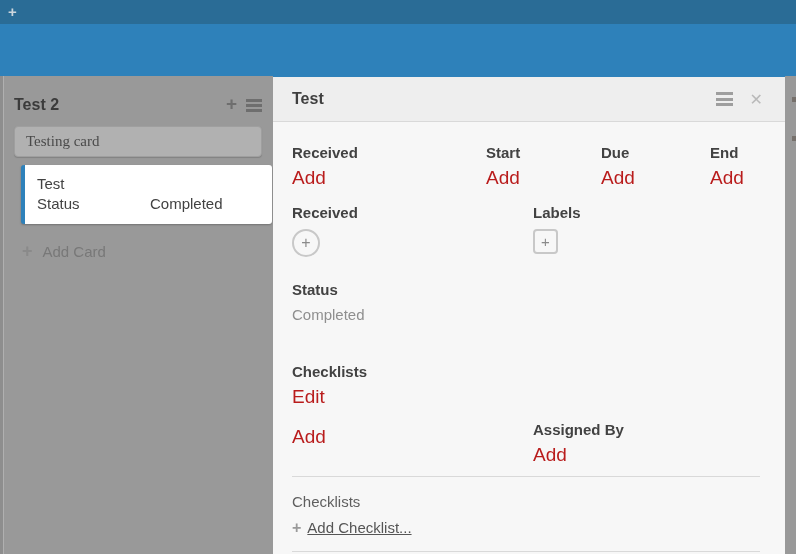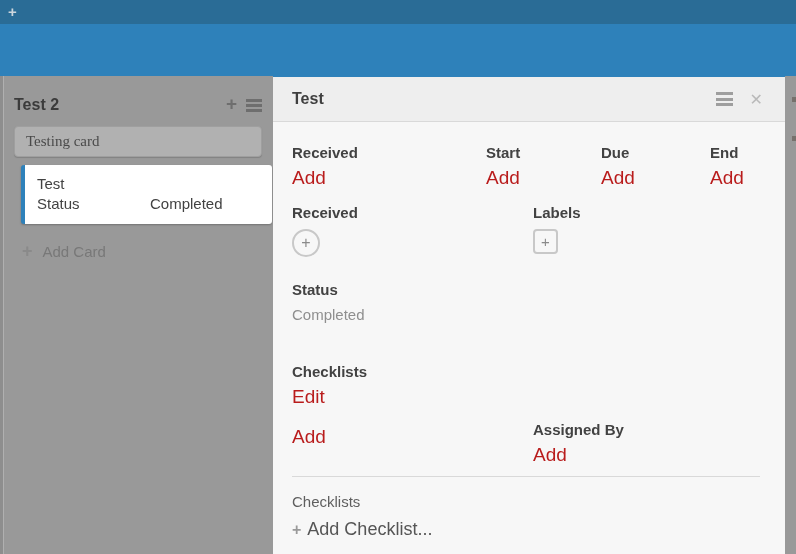--- a/index.html
+++ b/index.html
@@ -77,21 +77,21 @@
   .desc-block { margin-top:41px; }
   .req-row { display:flex; margin-top:17px; }
   .req-row .colA { width:241px; } .req-row .colB { flex:1; }
 
   .divider { border:none; border-top:1px solid #d9d9d9; margin-top:14px; }
 
   .checklists-block { margin-top:16px; }
   .checklists-title { font-size:15px; color:#5f5f5f; line-height:18px; }
   .add-checklist { display:flex; align-items:center; margin-top:8px; cursor:pointer; }
   .add-checklist .plus { font-size:16px; font-weight:bold; color:#9a9a9a; margin-right:6px; line-height:16px; }
-  .add-checklist .txt { font-size:18px; color:#555555; }
+  .add-checklist .txt { font-size:15px; color:#555555;text-decoration:underline; }
   .divider.last { margin-top:15px; }
 </style>
 </head>
 <body>
 
 <div class="topbar">
   <span class="topbar-plus">+</span>
 </div>
 <div class="subbar"></div>
 

